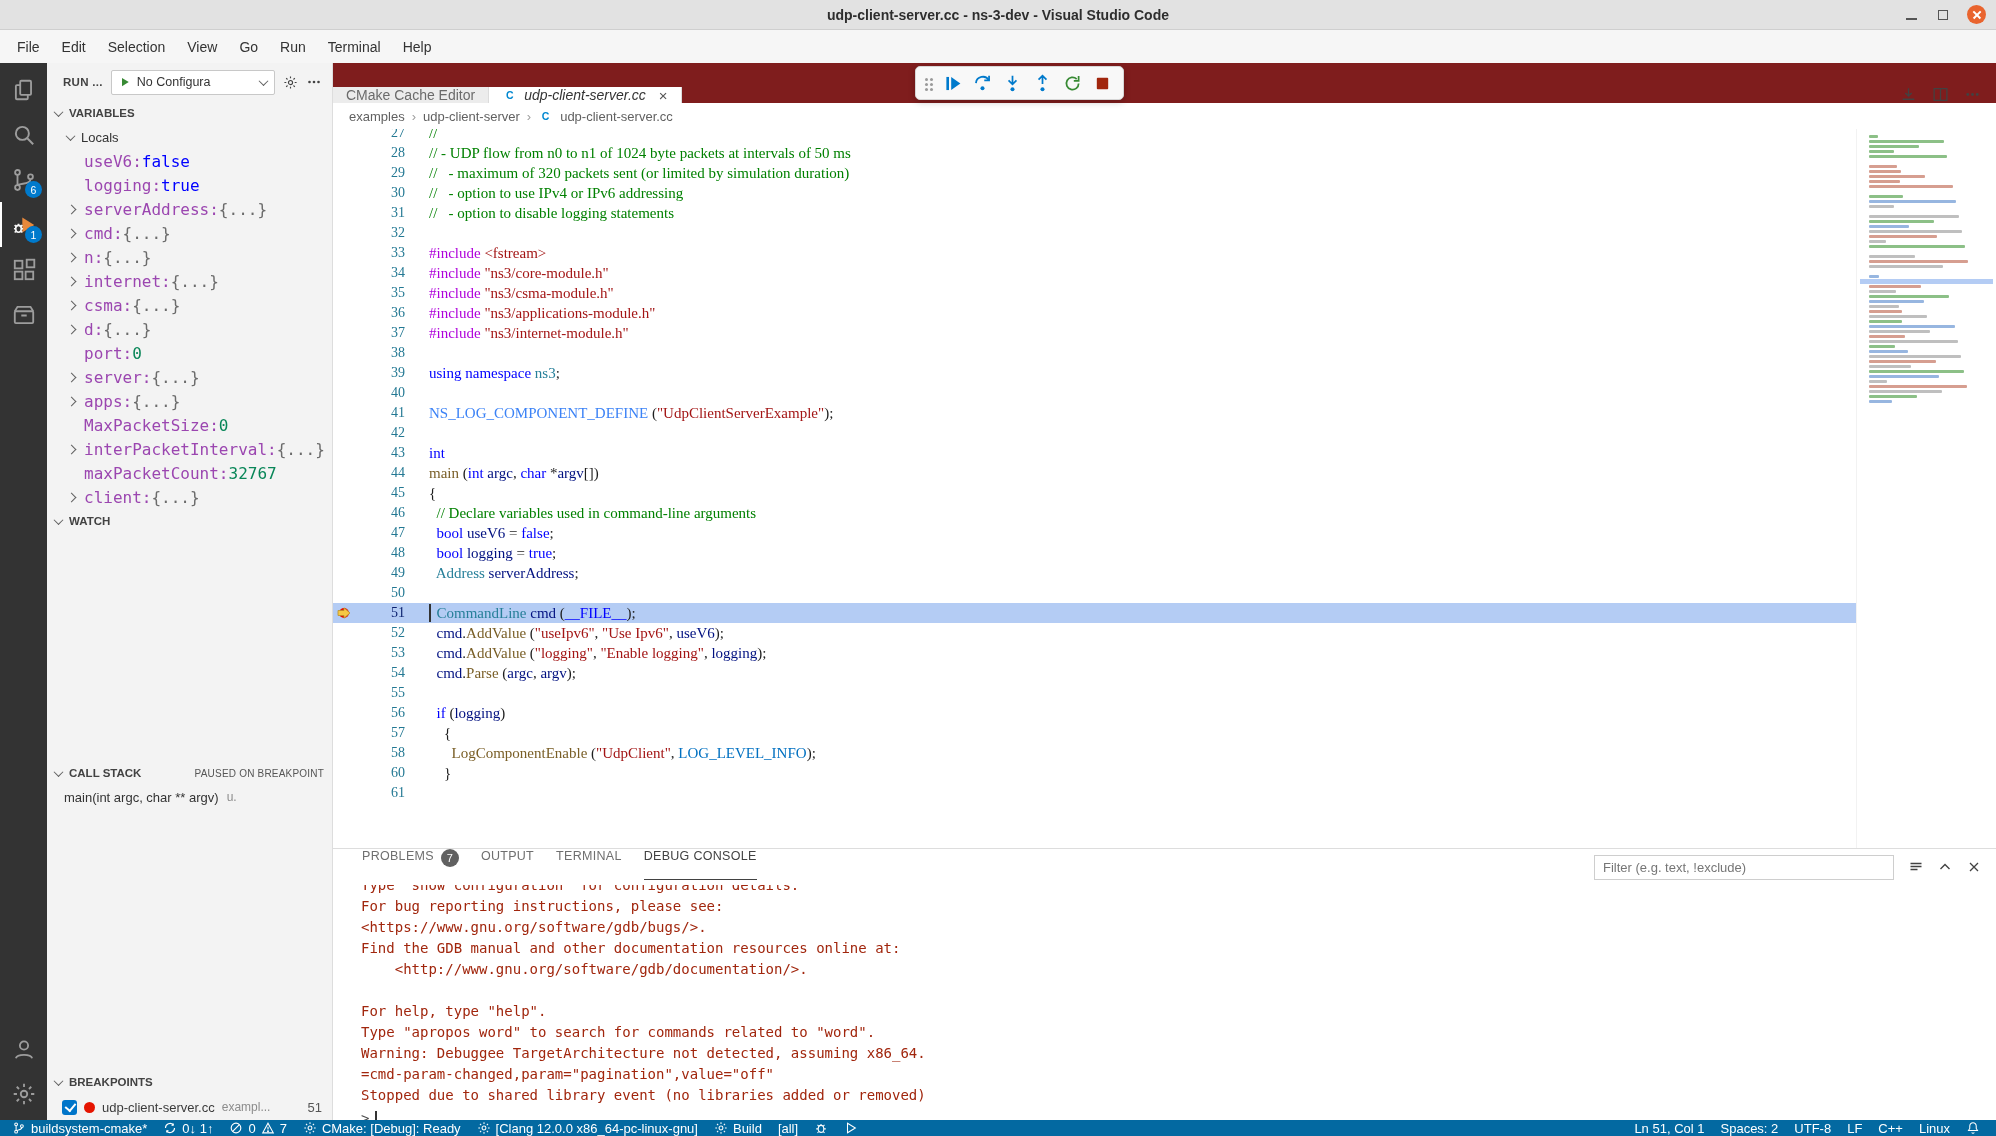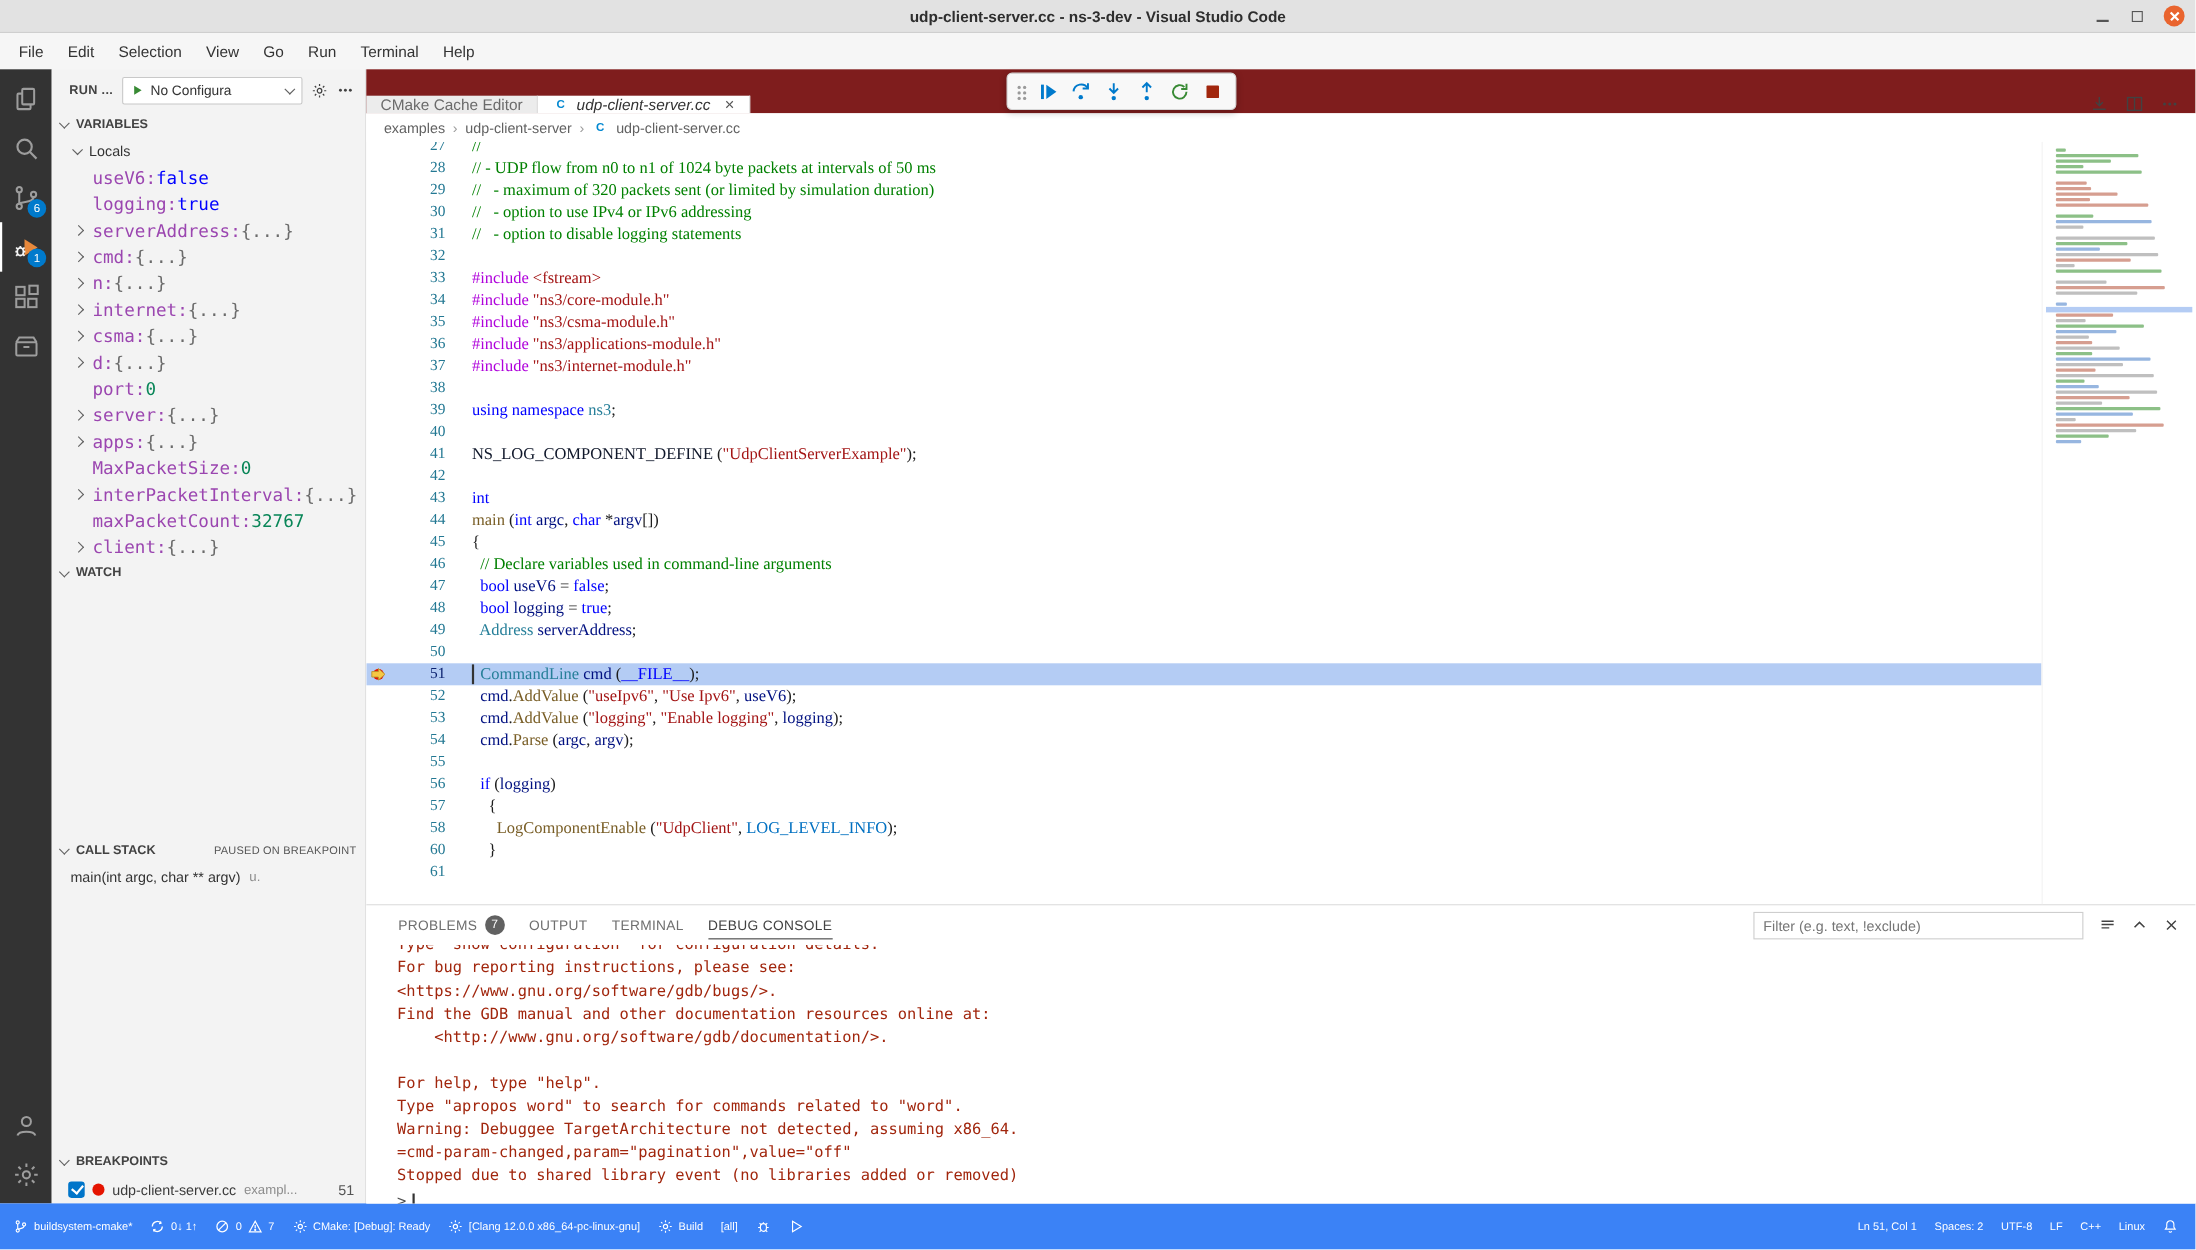--- a/index.html
+++ b/index.html
@@ -77,44 +77,44 @@
 .code-line.current{background:#b4ccf4}
 .gutter{flex:none;width:72px;display:flex;align-items:center;justify-content:flex-end;position:relative}
 .lnum{width:46px;text-align:right;color:#237893;font-size:14px}
 .code-line.current .lnum{color:#0b216f}
 .code-text{padding-left:24px}
 .glyph{position:absolute;left:3px;top:2px;display:flex;align-items:center}
 .bp-dot-g{width:10px;height:10px;border-radius:50%;background:#e51400;position:absolute;left:3px;top:3px}
 .caret{position:absolute;left:96px;top:1px;width:1.5px;height:18px;background:#333}
 .tok-cm{color:#008000}.tok-kw{color:#0000ff}.tok-str{color:#a31515}.tok-pre{color:#af00db}
 .tok-ty{color:#267f99}.tok-fn{color:#795e26}.tok-va{color:#001080}.tok-cn{color:#0070c1}
-.tok-pl{color:#1e1e1e}.tok-mc{color:#0f172a}
+.tok-pl{color:#1e1e1e}.tok-mc{color:#3b82f6}
 
 .minimap{flex:none;width:140px;position:relative;padding:6px 8px 0 12px;border-left:1px solid #f2f2f2}
 .mm-line{height:3px;margin-bottom:2px;border-radius:1px;opacity:.65}
 .mm-gray{background:#9d9d9d}.mm-green{background:#4f9e47}.mm-red{background:#c06a55}.mm-blue{background:#5f8fd0}
 .mm-current{position:absolute;left:3px;right:3px;top:150px;height:5px;background:#b4ccf4}
 
 .panel{height:272px;flex:none;border-top:1px solid #ddd;display:flex;flex-direction:column;background:#fff}
 .panel-header{height:36px;flex:none;display:flex;align-items:center;padding:0 14px 0 18px}
-.panel-tab{padding:0 11px;height:100%;display:flex;align-items:center;gap:7px;font-size:12.5px;letter-spacing:.3px;color:#6f6f6f;position:relative}
+.panel-tab{padding:0 11px;height:100%;display:flex;gap:7px;font-size:12.5px;letter-spacing:.3px;color:#6f6f6f;position:relative}
 .panel-tab.active{color:#424242}
 .panel-tab.active::after{content:"";position:absolute;left:11px;right:11px;bottom:5px;height:1.5px;background:#424242}
 .ptab-badge{min-width:18px;height:18px;border-radius:9px;background:#616161;color:#fff;font-size:11px;display:flex;align-items:center;justify-content:center;padding:0 4px}
 .panel-spacer{flex:1}
 .filter-input{width:300px;height:25px;border:1px solid #cecece;background:#fff;font-size:13px;padding:0 8px;color:#333;font-family:"Liberation Sans",sans-serif;outline:none}
 .filter-input::placeholder{color:#767676}
 .panel-icons{display:flex;gap:13px;align-items:center;margin-left:14px;color:#424242}
 .console{flex:1;overflow:hidden;padding-left:28px;font-family:"DejaVu Sans Mono",monospace;font-size:14px;line-height:21px;color:#a1260d;display:flex;flex-direction:column}
 .console-inner{margin-top:-10px}
 .console-line{white-space:pre;min-height:21px}
 .console-prompt{display:flex;align-items:center;gap:6px;height:24px;color:#4d4d4d;flex:none}
 .prompt-caret{width:1.5px;height:15px;background:#333}
 
-.statusbar{height:42px;flex:none;background:#3b82f6;color:#fff;display:flex;align-items:center;font-size:10px;padding-left:4px}
+.statusbar{height:16px;flex:none;background:#0369a1;color:#fff;display:flex;align-items:center;font-size:13px;padding-left:4px}
 .sb-item{display:flex;align-items:center;gap:5px;padding:0 8px;height:100%;white-space:nowrap}
 .sb-right{margin-left:auto;display:flex;height:100%;padding-right:8px}
 .icw{display:flex;align-items:center}
 .icw svg{display:block}
 </style>
 </head>
 <body>
 
 <div class="window">
 

